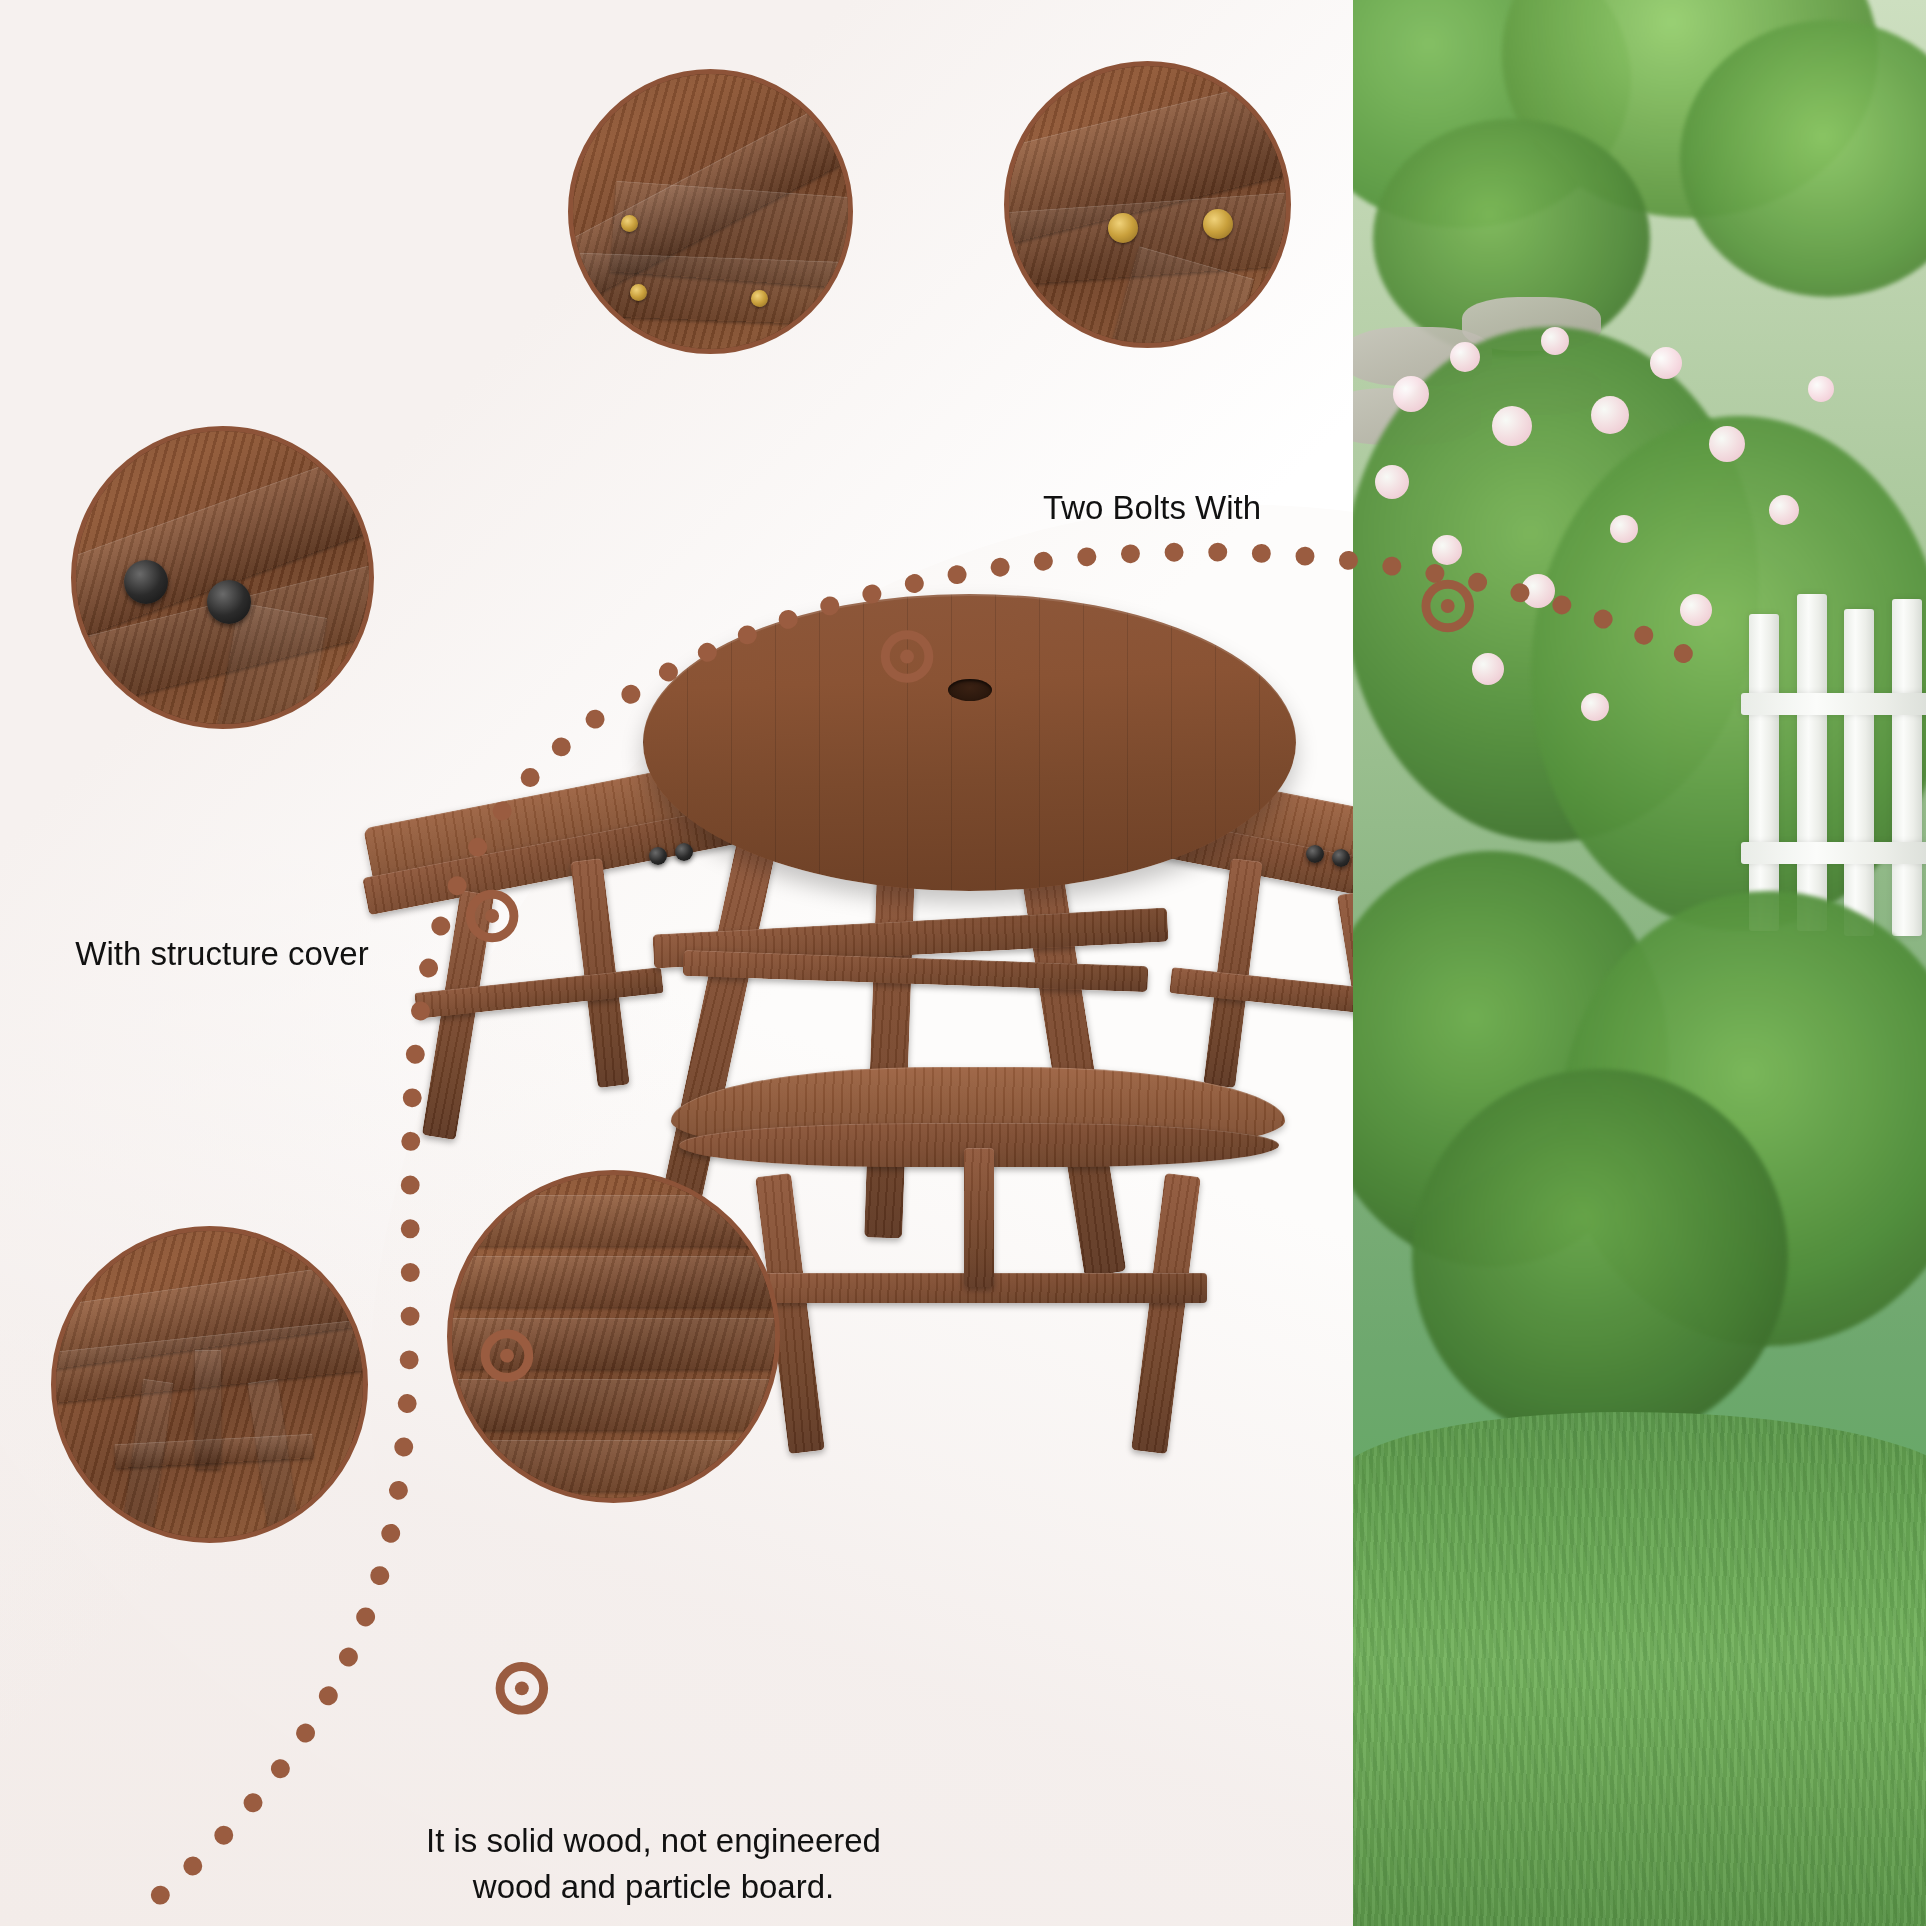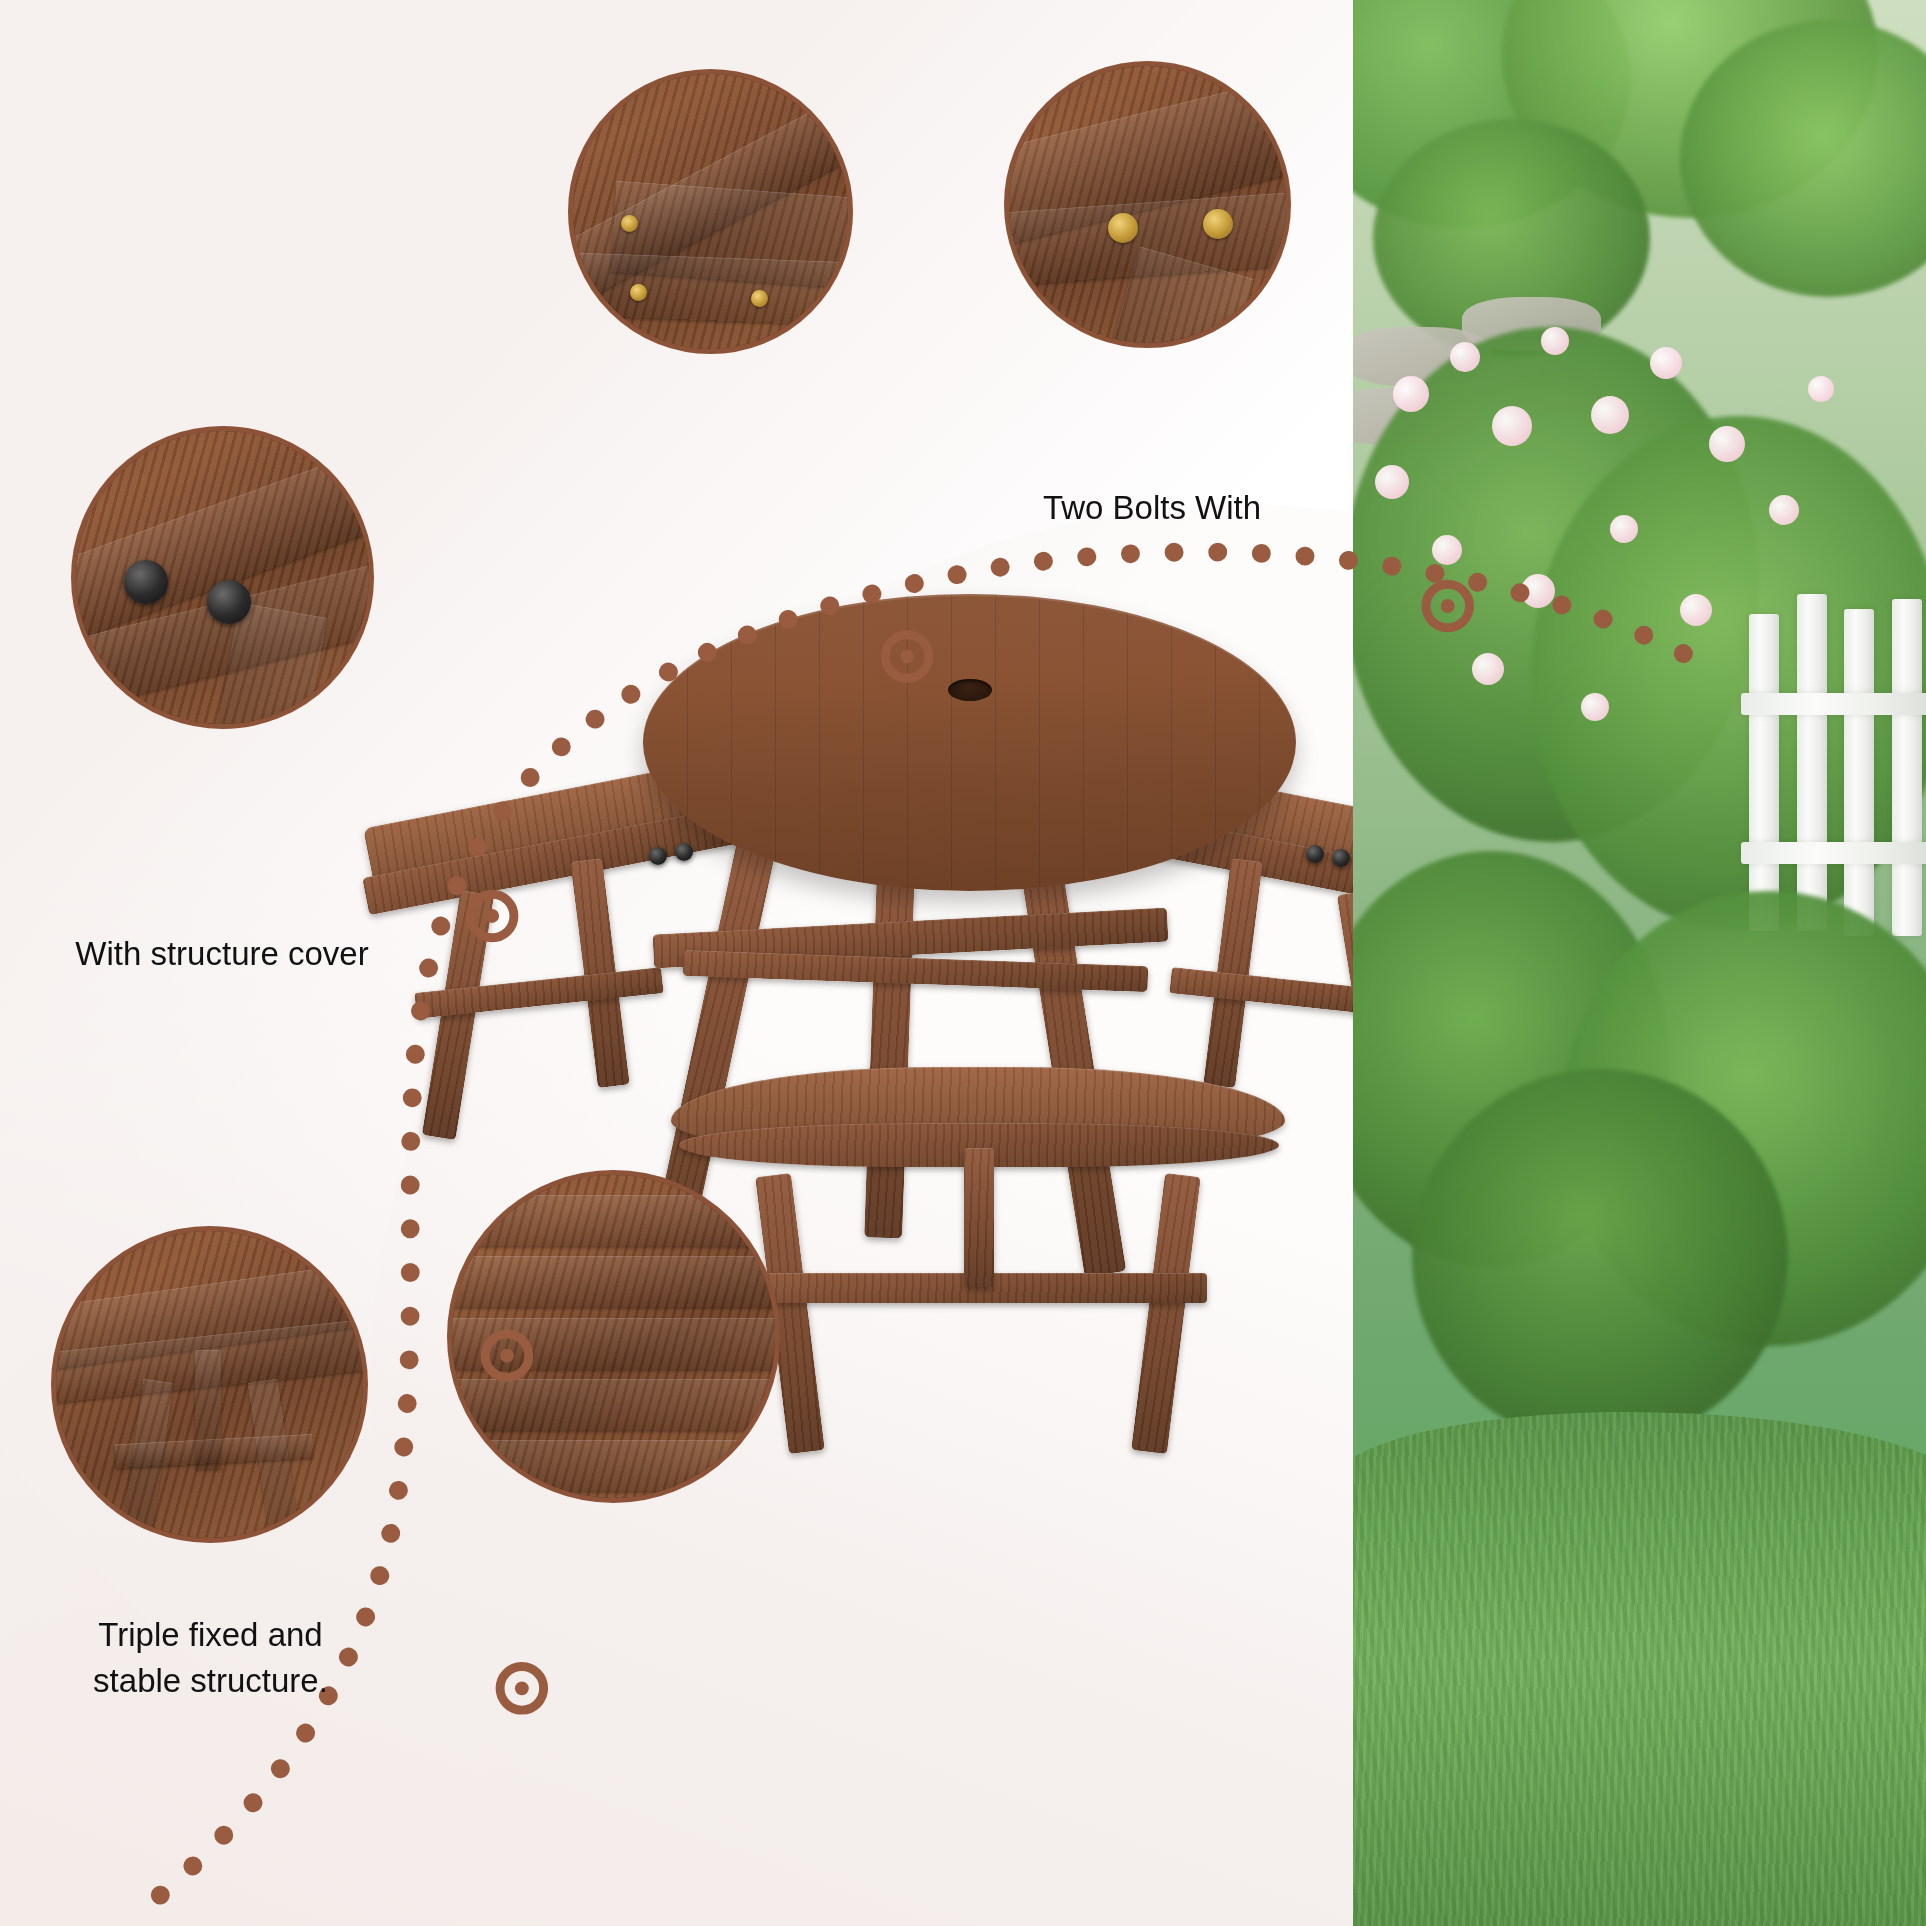--- a/index.html
+++ b/index.html
@@ -320,33 +320,33 @@
 
   <div class="detail-circle" style="left:51px;top:1226px;width:317px;height:317px;">
     <div class="wood-fill"></div>
     <div class="plank" style="left:-20px;top:51px;width:376px;height:63px;transform:rotate(-8deg);"></div>
     <div class="plank" style="left:-20px;top:103px;width:376px;height:51px;transform:rotate(-6deg);"></div>
     <div class="plank" style="left:75px;top:149px;width:30px;height:178px;transform:rotate(8deg);"></div>
     <div class="plank" style="left:204px;top:149px;width:30px;height:178px;transform:rotate(-8deg);"></div>
     <div class="plank" style="left:59px;top:208px;width:198px;height:24px;transform:rotate(-3deg);"></div>
     <div class="plank" style="left:139px;top:119px;width:26px;height:119px;"></div>
   </div>
-  <div class="circle-caption" style="left:42px;top:1612px;width:337px;">
-    <div>Triple fixed and</div>
-    <div>stable structure.</div>
-  </div>
 
   <div class="detail-circle" style="left:447px;top:1170px;width:333px;height:333px;">
     <div class="wood-fill"></div>
     <div class="plank" style="left:-20px;top:20px;width:396px;height:51px;"></div>
     <div class="plank" style="left:-20px;top:81px;width:396px;height:51px;"></div>
     <div class="plank" style="left:-20px;top:143px;width:396px;height:51px;"></div>
     <div class="plank" style="left:-20px;top:204px;width:396px;height:51px;"></div>
     <div class="plank" style="left:-20px;top:265px;width:396px;height:51px;"></div>
   </div>
+  <div class="circle-caption" style="left:327px;top:1818px;width:653px;">
+    <div>It is solid wood, not engineered</div>
+    <div>wood and particle board.</div>
+  </div>
 
   <svg id="connector" viewBox="0 0 1946 1946">
     <path d="M 1700 660 C 1500 560, 1180 520, 880 600
              C 620 668, 470 800, 430 990
              C 398 1150, 430 1340, 400 1520
              C 372 1690, 270 1830, 130 1940" fill="none" stroke="#9a5c40" stroke-width="19" stroke-linecap="round" stroke-dasharray="0.1 44"></path>
 
     <g>
       <circle cx="1462" cy="612" r="22" fill="none" stroke="#9a5c40" stroke-width="9"></circle>
       <circle cx="1462" cy="612" r="7" fill="#9a5c40"></circle>

